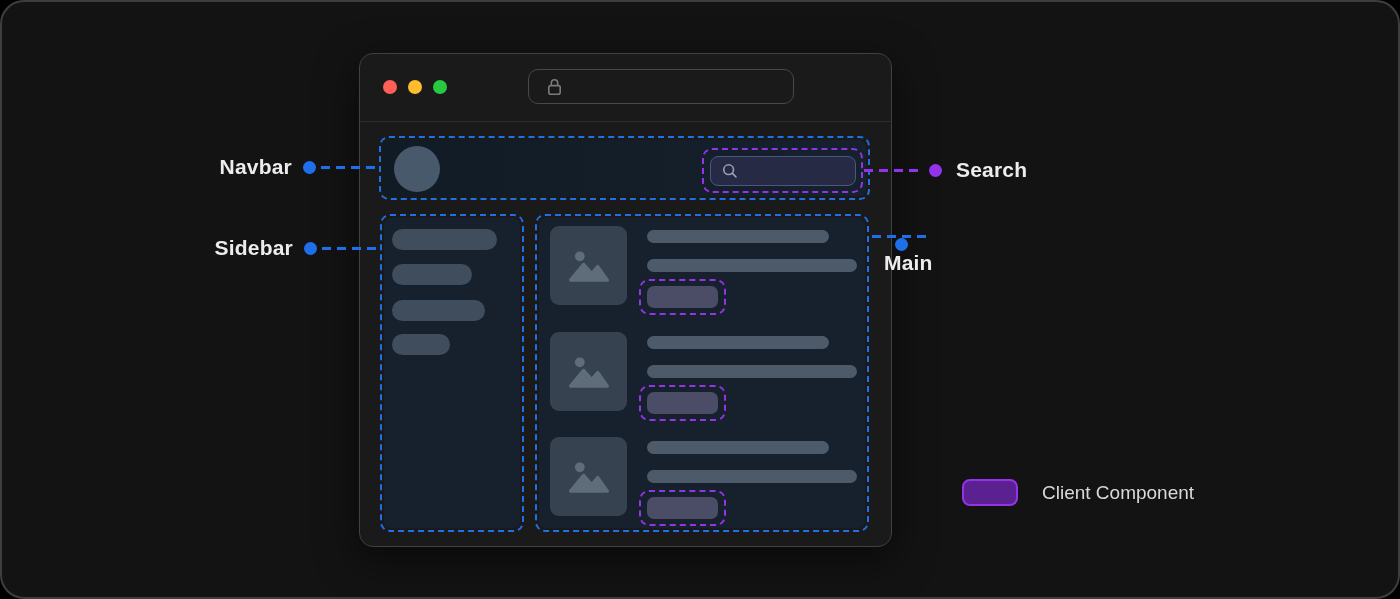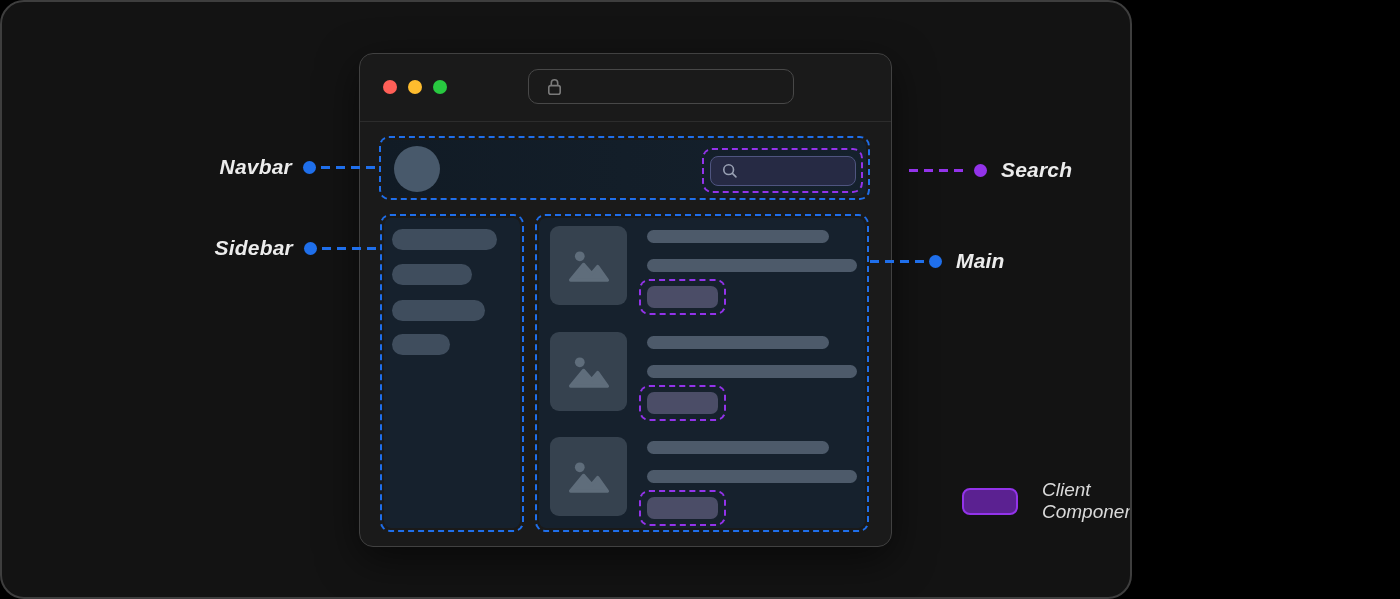--- a/index.html
+++ b/index.html
@@ -1,23 +1,22 @@
 <!DOCTYPE html>
 <html style="--server-accent: #1f6feb; --client-accent: #9333ea; --client-swatch-fill: #5b2191; --server-swatch-fill: #1d4e7d; --light-red: #ff5f57; --light-yellow: #febc2e; --light-green: #28c840;"><head>
 <meta charset="utf-8">
 <style>
   * { margin:0; padding:0; box-sizing:border-box; }
   html,body { background:#000; }
   body { font-family:"Liberation Sans", sans-serif; }
 
   .canvas {
-    position:relative; width:1132px; height:599px;
+    position:relative; width:1400px; height:599px;
     background:#131313; border:2px solid #3e3e3e; border-radius:24px;
     overflow:hidden;
-    font-style:italic;
   }
   .abs { position:absolute; }
 
   
   .window {
     left:357px; top:51px; width:533px; height:494px;
     background:#1a1a1a; border:1.5px solid #414141; border-radius:14px;
     box-shadow:0 12px 40px rgba(0,0,0,.55);
   }
   .titlebar-divider { left:358px; top:119px; width:531px; height:1px; background:#2c2c2c; }
@@ -78,22 +77,22 @@
   }
   .callout.left  .lbl { flex:1; text-align:right; margin-right:11px; }
   .callout.left  .line { margin-left:5px; }
   .callout.right .line { margin-right:5px; }
   .callout.right .lbl { margin-left:14px; }
   .c-blue   { color:var(--server-accent); }
   .c-purple { color:var(--client-accent); }
 
   #callout-navbar  { left:140px; top:152px; width:237px; }
   #callout-sidebar { left:140px; top:233px; width:238px;justify-content:flex-end; }
-  #callout-search  { left:907px; top:155px;justify-content:flex-end; }
-  #callout-main    { left:868px; top:246px; }
+  #callout-search  { left:862px; top:155px;justify-content:flex-end; }
+  #callout-main    { left:868px; top:233px;flex-direction:column; }
   #callout-button  { left:723px; top:279px; }
   #callout-navbar .line, #callout-sidebar .line { width:58px; }
   #callout-search .line { width:60px; }
   #callout-main   .line { width:54px; }
   #callout-button .line { width:199px; }
 
   
   .legend { left:960px; top:477px; display:flex; flex-direction:row; gap:10px; }
   .legend-row { display:flex; align-items:center; }
   .legend-swatch { width:56px; height:27px; border-radius:8px; flex:none; }

